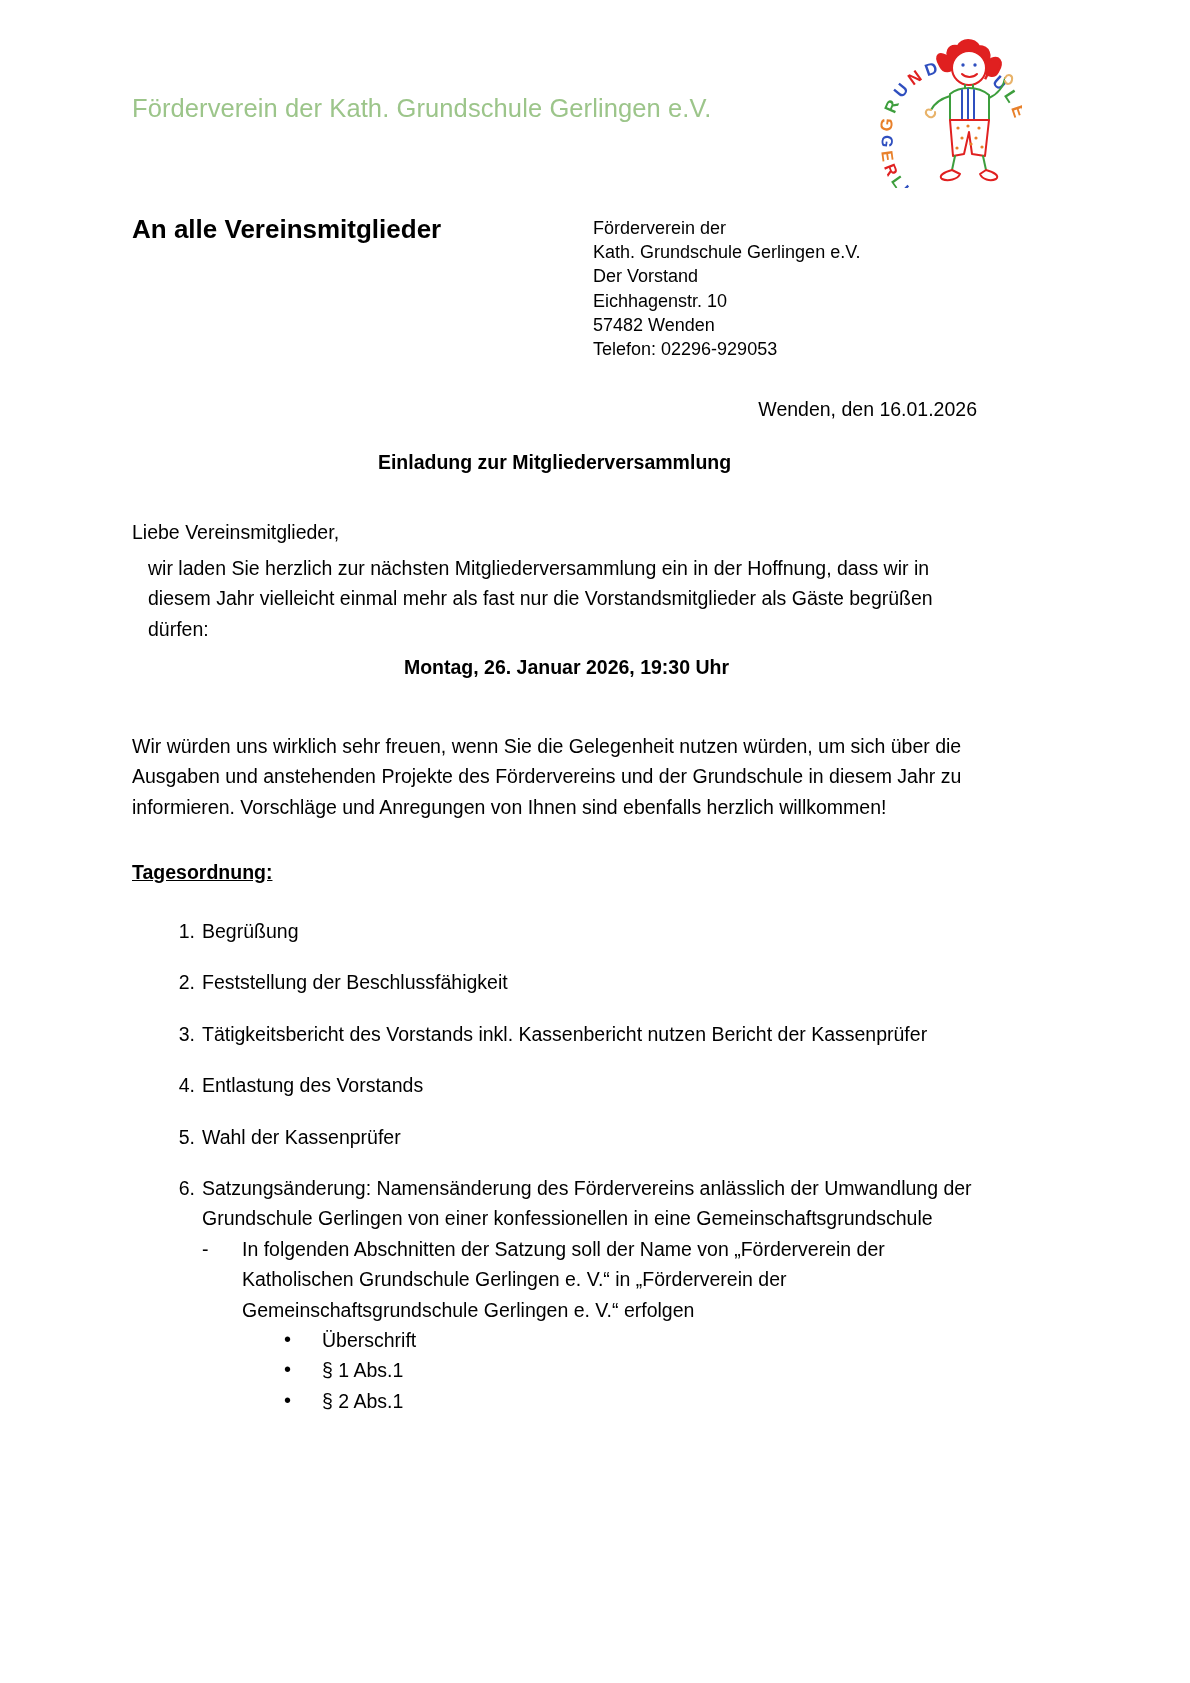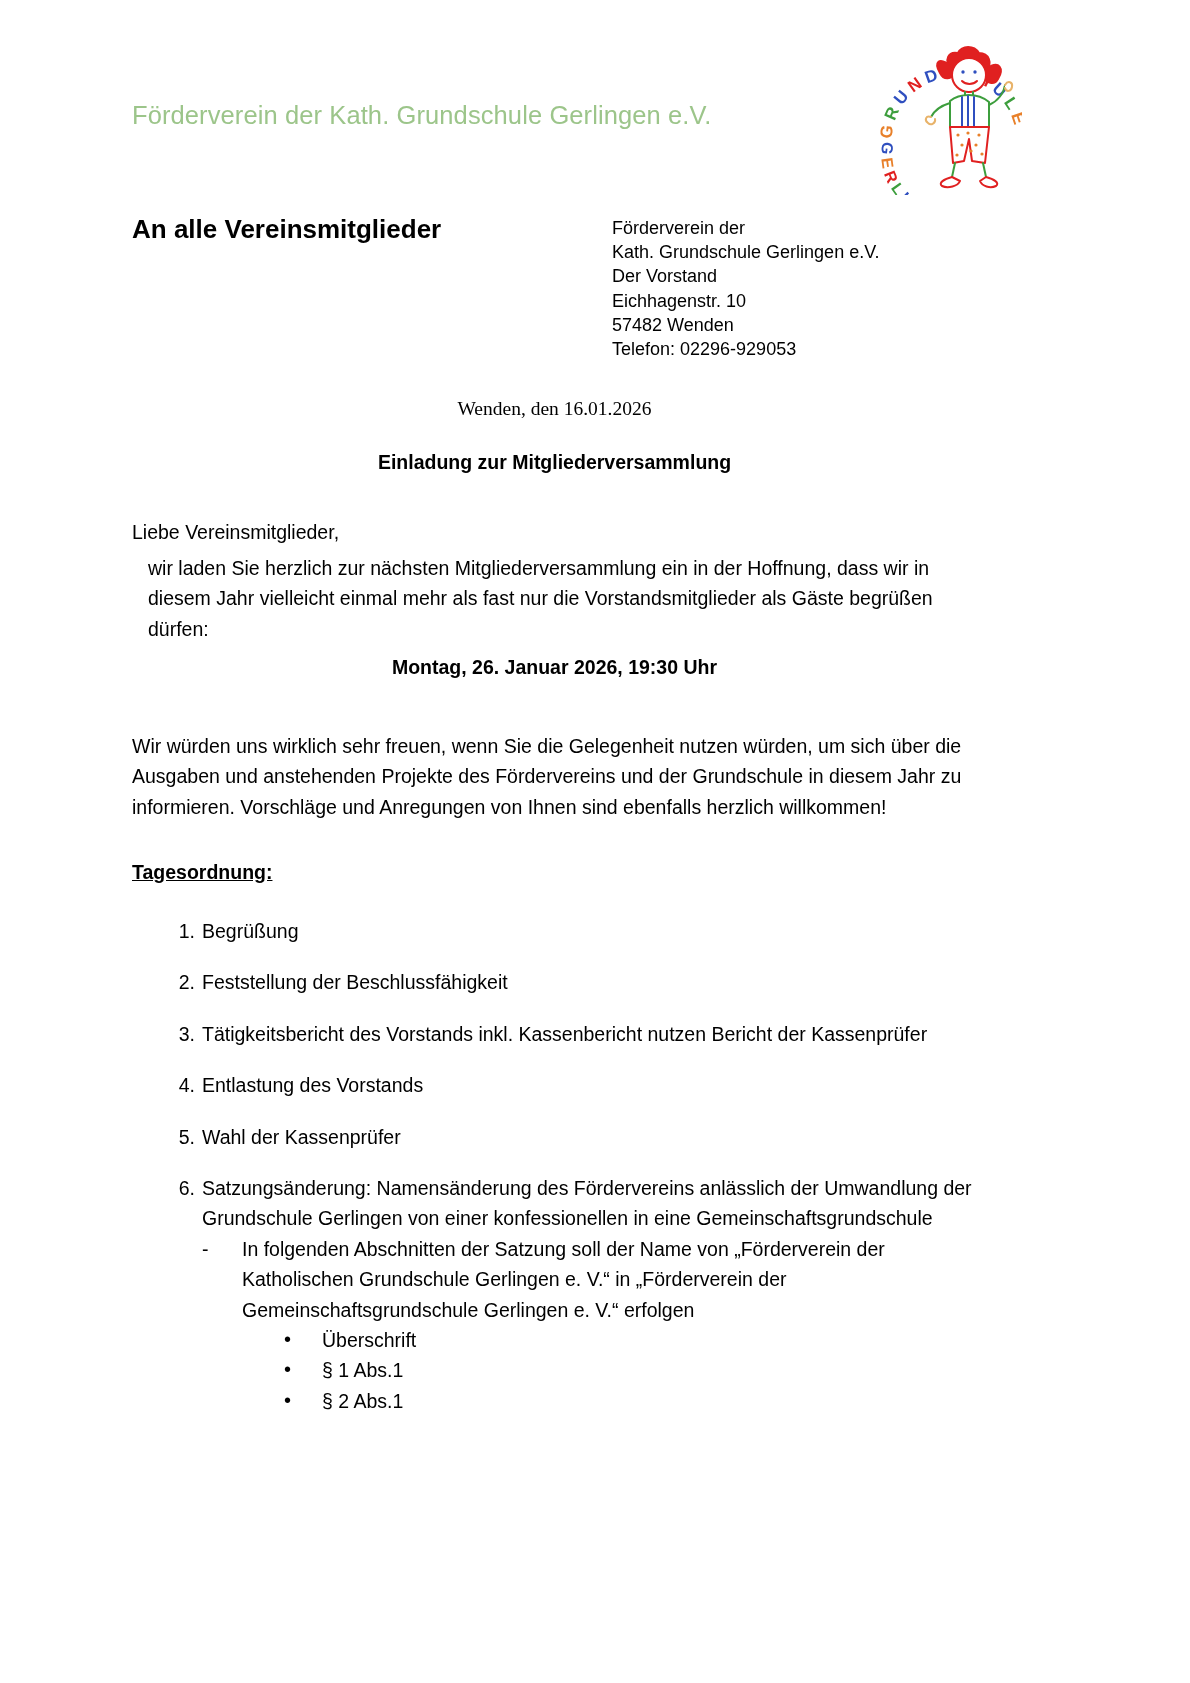--- a/index.html
+++ b/index.html
@@ -19,21 +19,21 @@
   .page {
     position: absolute;
     inset: 0;
     padding: 0;
   }
 
   
   .header {
     position: absolute;
     left: 0;
-    top: 15px;
+    top: 8px;
     width: 1190px;
     height: 196px;
   }
   .header-title {
     position: absolute;
     left: 132px;
     top: 86px;
     font-size: 25.5px;
     font-weight: 400;
     letter-spacing: 0.1px;
@@ -64,32 +64,30 @@
     font-size: 26px;
     font-weight: bold;
     white-space: nowrap;
   }
   .sender {
     position: absolute;
     left: 461px;
     top: 216px;
     font-size: 18px;
     line-height: 24.2px;
-    margin-left: 19px;
   }
   .sender div { white-space: nowrap; }
 
   .dateline {
     position: absolute;
     left: 0;
     top: 398px;
     width: 845px;
-    text-align: center;
-    font-size: 19.5px;
-    font-family: Liberation Serif, serif;
+    text-align: right;
+    font-size: 19.5px;
   }
 
   .doc-title {
     position: absolute;
     left: 0;
     top: 451px;
     width: 845px;
     text-align: center;
     font-size: 19.5px;
     font-weight: bold;
@@ -107,21 +105,21 @@
     position: absolute;
     left: 16px;
     top: 553px;
     width: 845px;
     font-size: 19.5px;
     line-height: 30.4px;
   }
 
   .meeting {
     position: absolute;
-    left: 0;
+    left: 12px;
     top: 652px;
     width: 845px;
     text-align: center;
     font-size: 19.5px;
     font-weight: bold;
     line-height: 30.4px;
   }
 
   .para2 {
     position: absolute;

